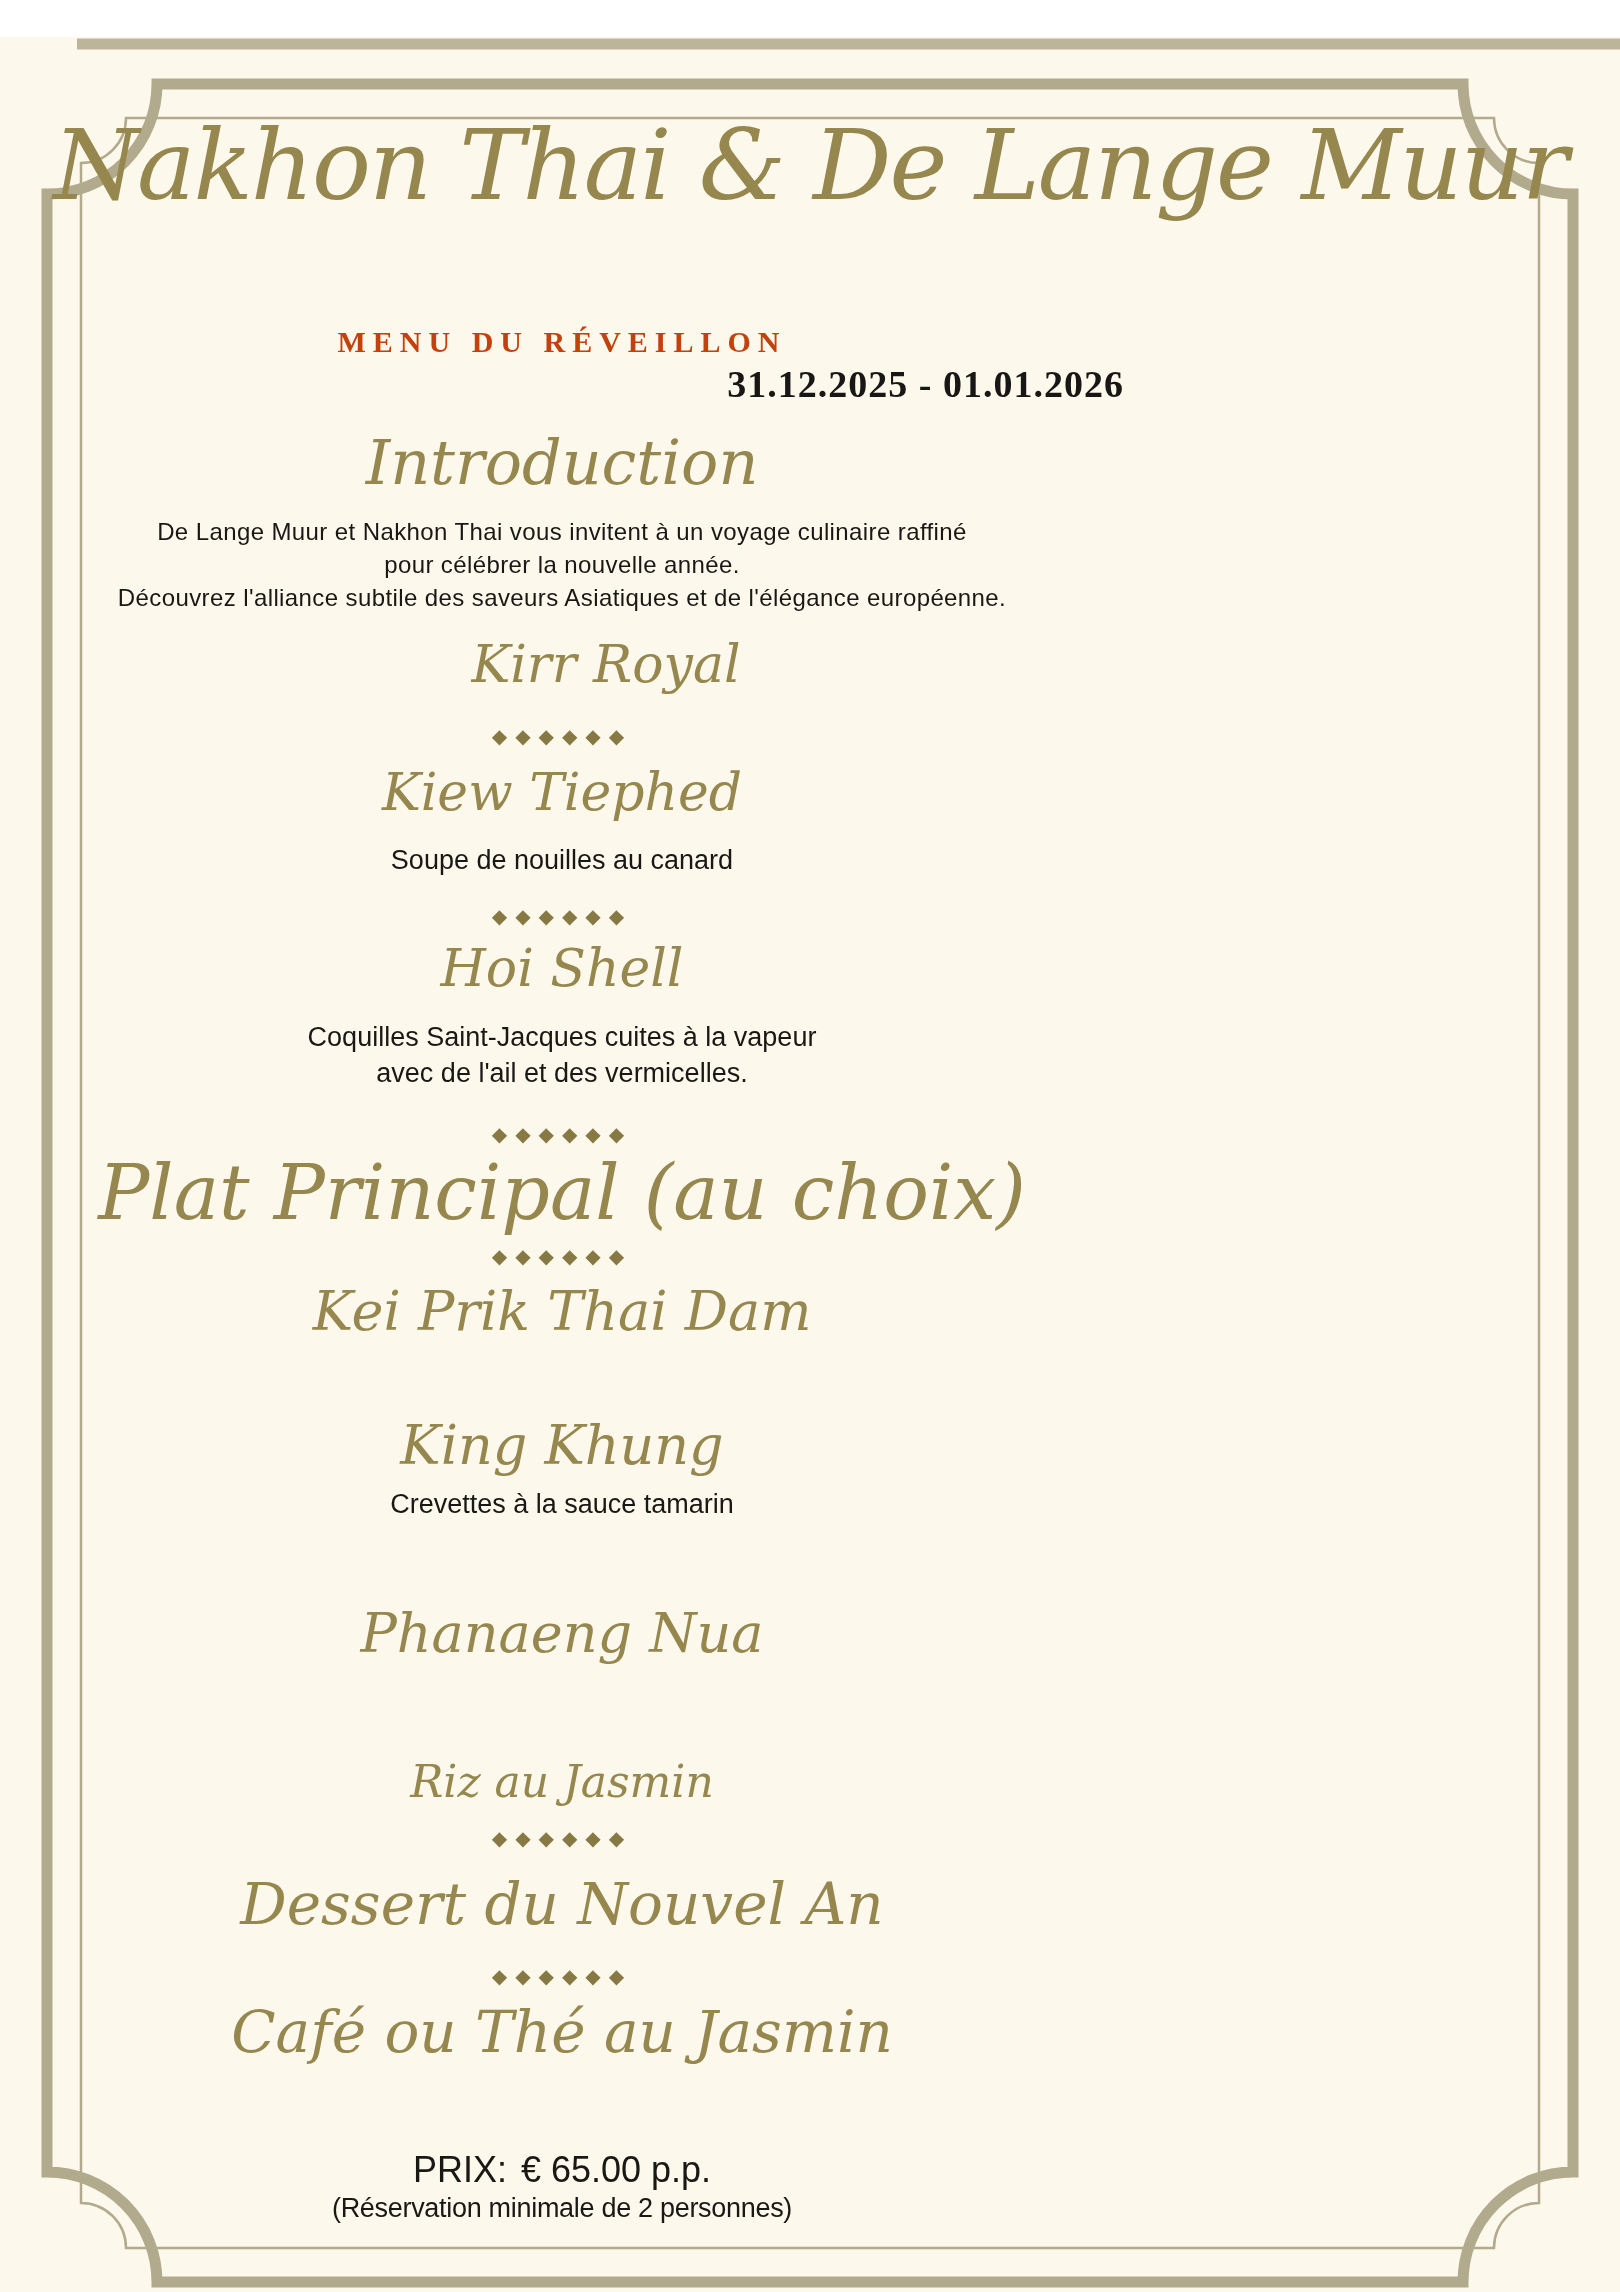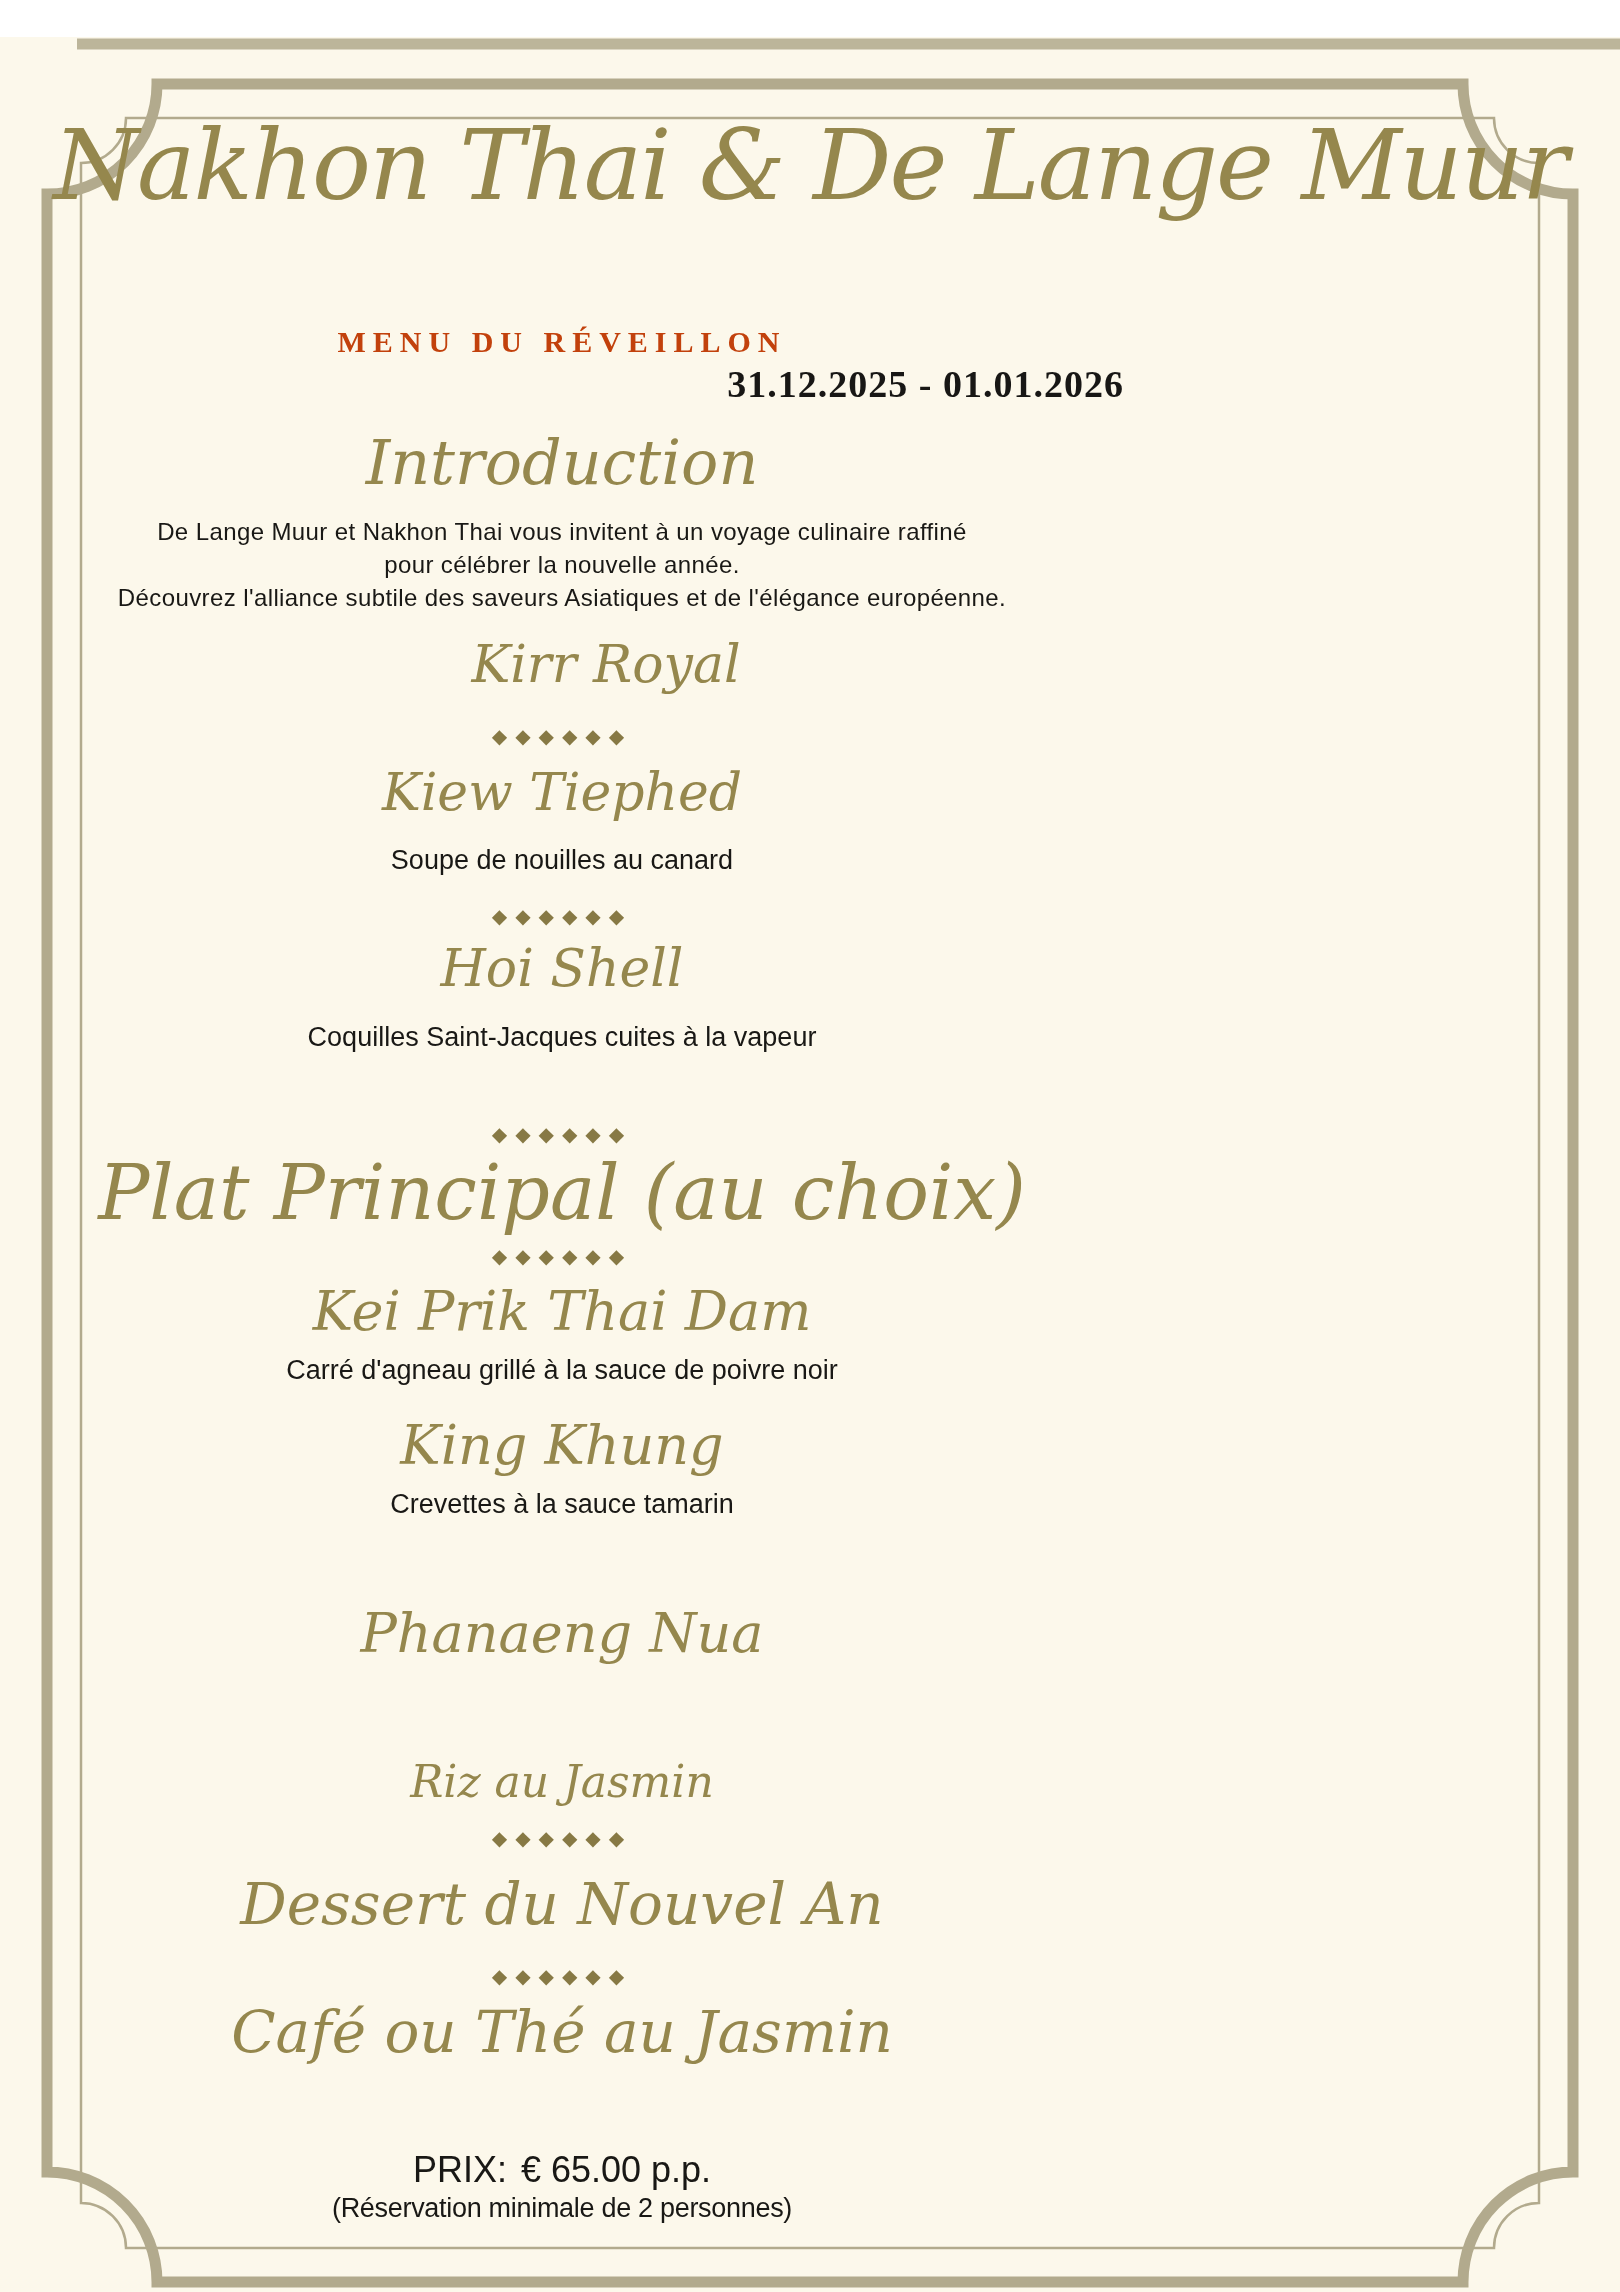--- a/index.html
+++ b/index.html
@@ -100,30 +100,30 @@
   <div class="block sep sep-1">◆◆◆◆◆◆</div>
 
   <div class="block script dish-2">Kiew Tiephed</div>
   <div class="block body-text desc-2">Soupe de nouilles au canard</div>
 
   <div class="block sep sep-2">◆◆◆◆◆◆</div>
 
   <div class="block script dish-3">Hoi Shell</div>
   <div class="block body-text desc-3">
     <div>Coquilles Saint-Jacques cuites à la vapeur</div>
+    <div>avec de l'ail et des vermicelles.</div>
   </div>
 
   <div class="block sep sep-3">◆◆◆◆◆◆</div>
 
   <div class="block script main-heading">Plat Principal  (au choix)</div>
 
   <div class="block sep sep-4">◆◆◆◆◆◆</div>
 
   <div class="block script dish-4">Kei Prik Thai Dam</div>
-  <div class="block body-text desc-4">Carré d'agneau grillé à la sauce de poivre noir</div>
 
   <div class="block script dish-5">King Khung</div>
   <div class="block body-text desc-5">Crevettes à la sauce tamarin</div>
 
 
   <div class="block script dish-6">Phanaeng Nua</div>
 
   <div class="block script dish-7">Riz au Jasmin</div>
 
   <div class="block sep sep-5">◆◆◆◆◆◆</div>

